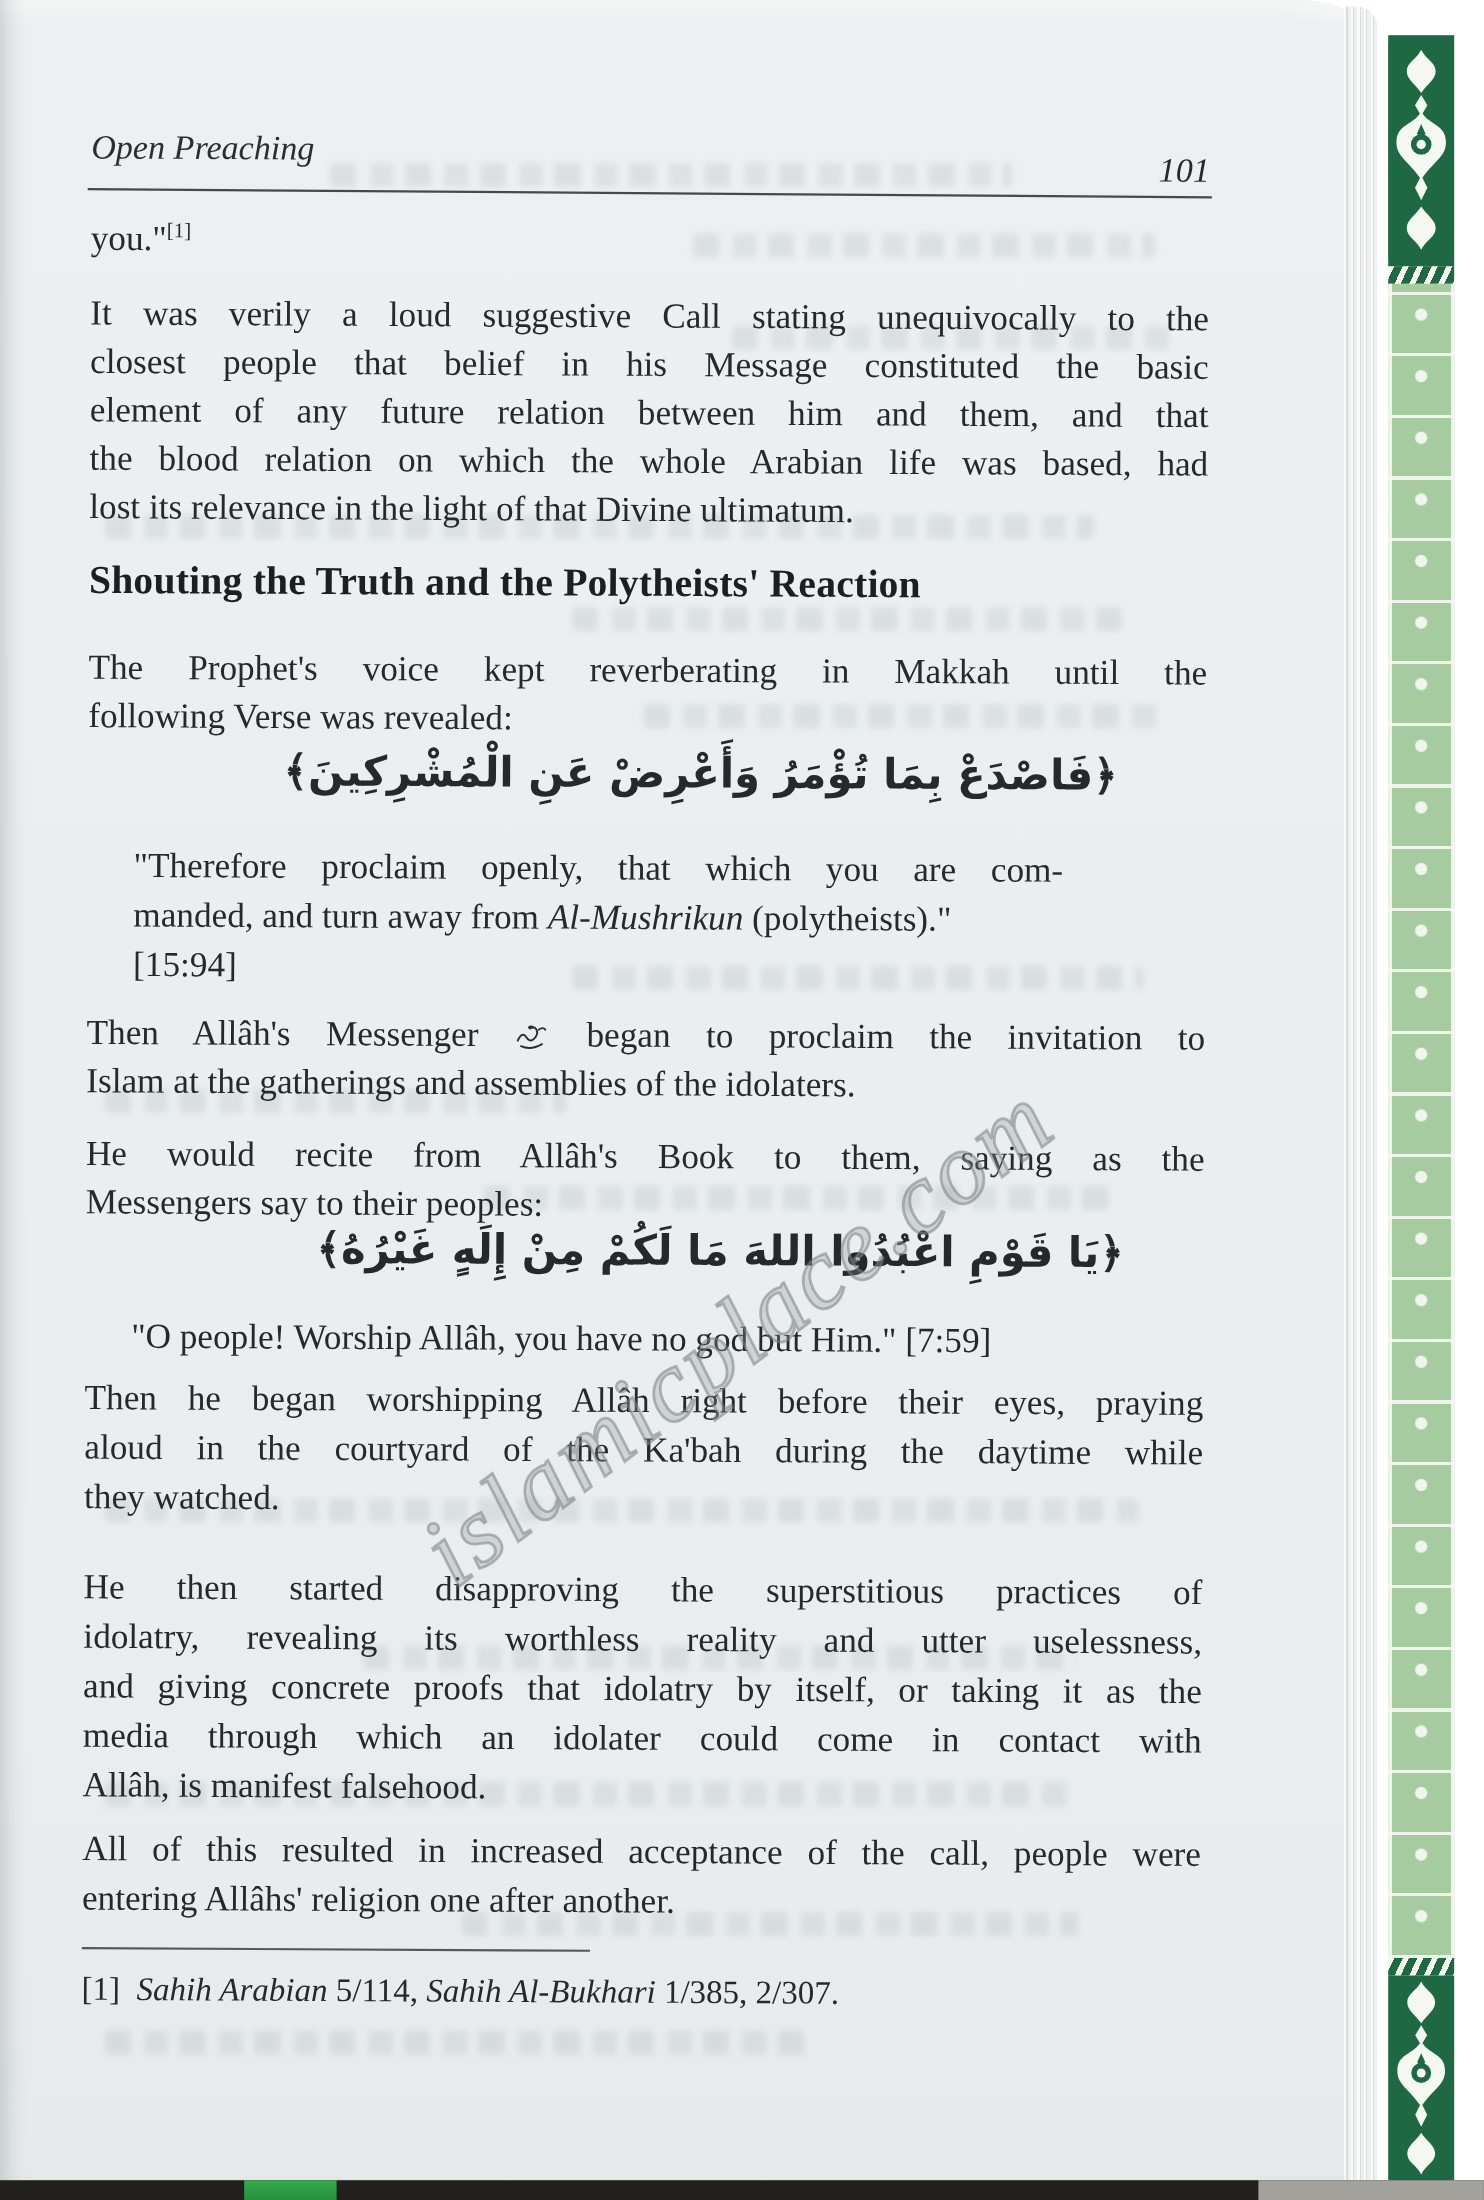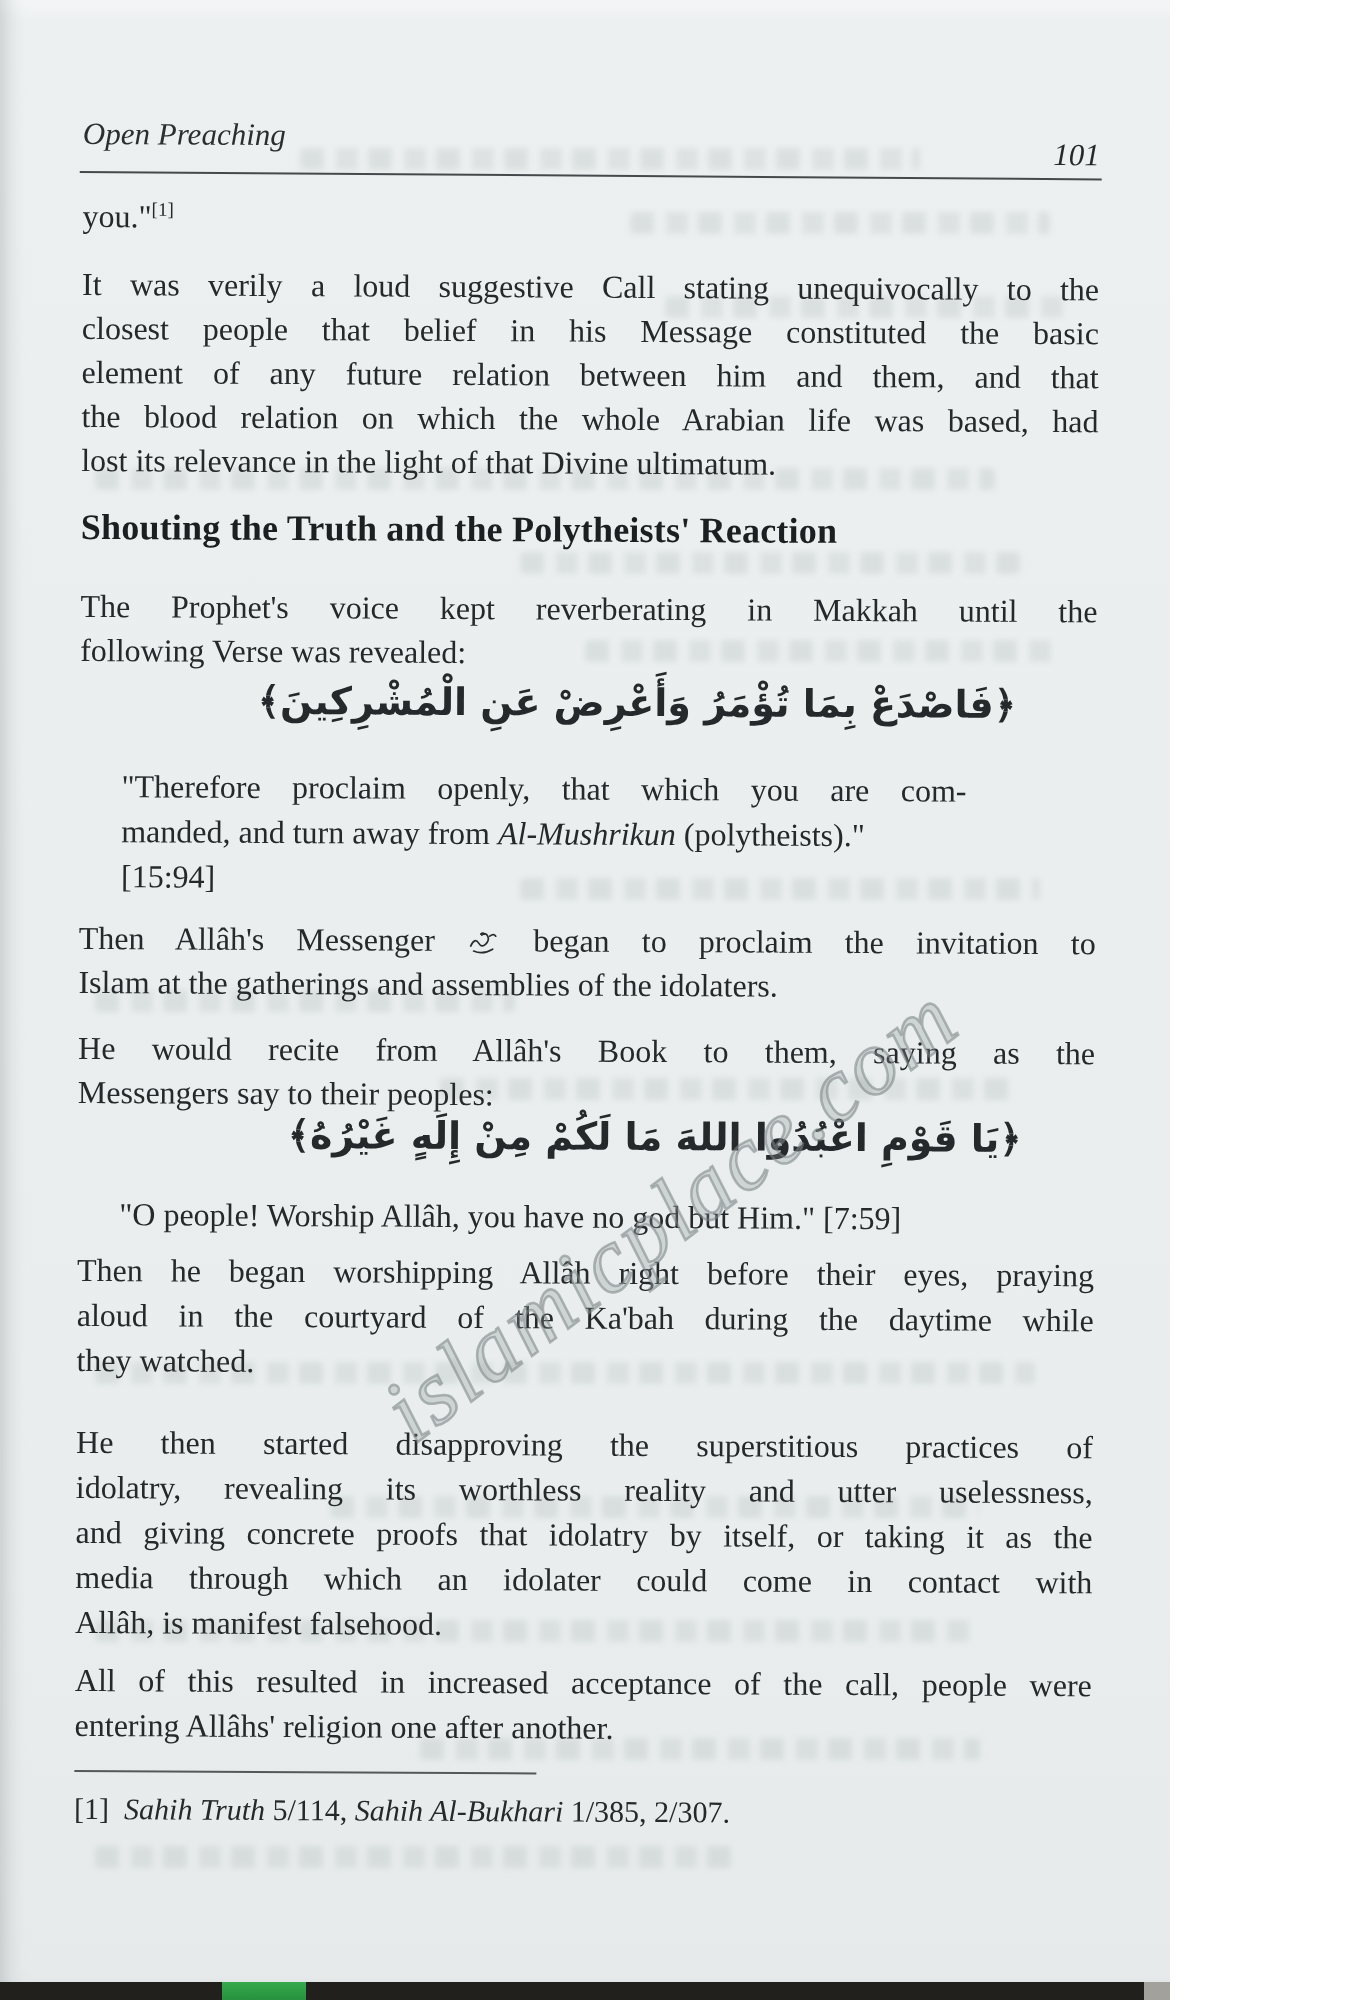--- a/index.html
+++ b/index.html
@@ -1,16 +1,16 @@
 <!DOCTYPE html>
 <html><head>
 <meta charset="utf-8">
 <style>
   html,body{margin:0;padding:0;background:#ffffff;}
-  .photo{position:relative;width:1170px;height:2000px;background:#ffffff;overflow:hidden;
+  .photo{position:relative;width:1349px;height:2000px;background:#ffffff;overflow:hidden;
          font-family:"Liberation Serif", serif;}
   
   .paper{position:absolute;left:0;top:0;width:1250px;height:1984px;
          background:linear-gradient(180deg,#edf0f1 0%,#eaeeef 45%,#e9edee 80%,#e6eaeb 100%);
          border-top-right-radius:70px 42px;
          box-shadow:inset 16px 0 22px -14px rgba(40,50,55,.25), inset 0 18px 20px -14px rgba(255,255,255,.9);}
   .page-stack{position:absolute;left:1222px;top:6px;width:30px;height:1978px;
          background:repeating-linear-gradient(90deg,#fafbfb 0 2px,#d9dcdd 2px 3px,#eef0f0 3px 6px);
          border-top-right-radius:18px;}
   
@@ -156,21 +156,21 @@
       <div class="ll">Allâh, is manifest falsehood.</div>
     </div>
 
     <div class="abs para lower" style="top:1658px">
       <div class="jl">All of this resulted in increased acceptance of the call, people were</div>
       <div class="ll">entering Allâhs' religion one after another.</div>
     </div>
 
     <div class="abs footrule"></div>
 
-    <div class="abs footnote"><span>[1]</span>&nbsp;&nbsp;<span class="it">Sahih Truth</span><span> 5/114, </span><span class="it">Sahih Al-Bukhari</span><span> 1/385, 2/307.</span></div>
+    <div class="abs footnote"><span>[1]</span>&nbsp;&nbsp;<span class="it">Sahih Arabian</span><span> 5/114, </span><span class="it">Sahih Al-Bukhari</span><span> 1/385, 2/307.</span></div>
 
   </div>
 
   <div class="watermark">islamicplace.com</div>
 
   <div class="band">
     <div class="band-dark top">
       <svg class="orn" viewBox="0 0 64 208" preserveAspectRatio="xMidYMid meet">
         <rect width="64" height="208" fill="#1e6943"></rect>
         <g fill="#f4f8f1">

